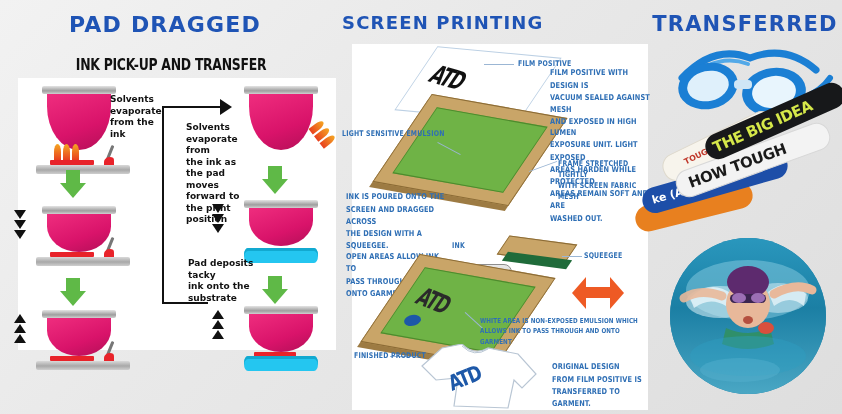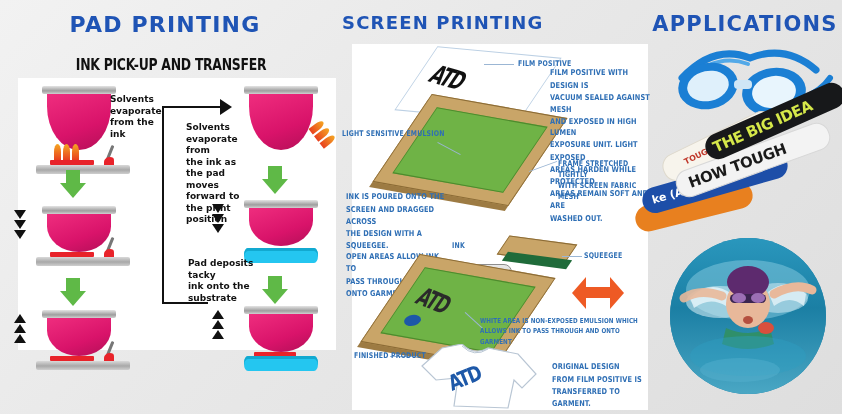--- a/index.html
+++ b/index.html
@@ -204,23 +204,23 @@
   #swim{
     position:absolute;left:22px;top:196px;width:156px;height:156px;border-radius:50%;
     overflow:hidden;background:#1a7fa8;
   }
 </style>
 </head>
 <body>
 
 <div class="stage">
 
-  <div class="hdr" id="hdr-pad">PAD PRINTING</div>
+  <div class="hdr" id="hdr-pad">PAD DRAGGED</div>
   <div class="hdr" id="hdr-screen">SCREEN PRINTING</div>
-  <div class="hdr" id="hdr-app">APPLICATIONS</div>
+  <div class="hdr" id="hdr-app">TRANSFERRED</div>
 
   <div id="pad-panel">
     <div id="pad-white"></div>
     <div id="pad-sub">INK PICK-UP AND TRANSFER</div>
 
     <div class="flowline" style="left:156px;top:58px;width:62px;height:2px;"></div>
     <div class="flowline" style="left:156px;top:58px;width:2px;height:198px;"></div>
     <div class="flowline" style="left:156px;top:254px;width:46px;height:2px;"></div>
     <div style="position:absolute;left:214px;top:51px;width:0;height:0;border-top:8px solid transparent;border-bottom:8px solid transparent;border-left:12px solid #111;"></div>
 

